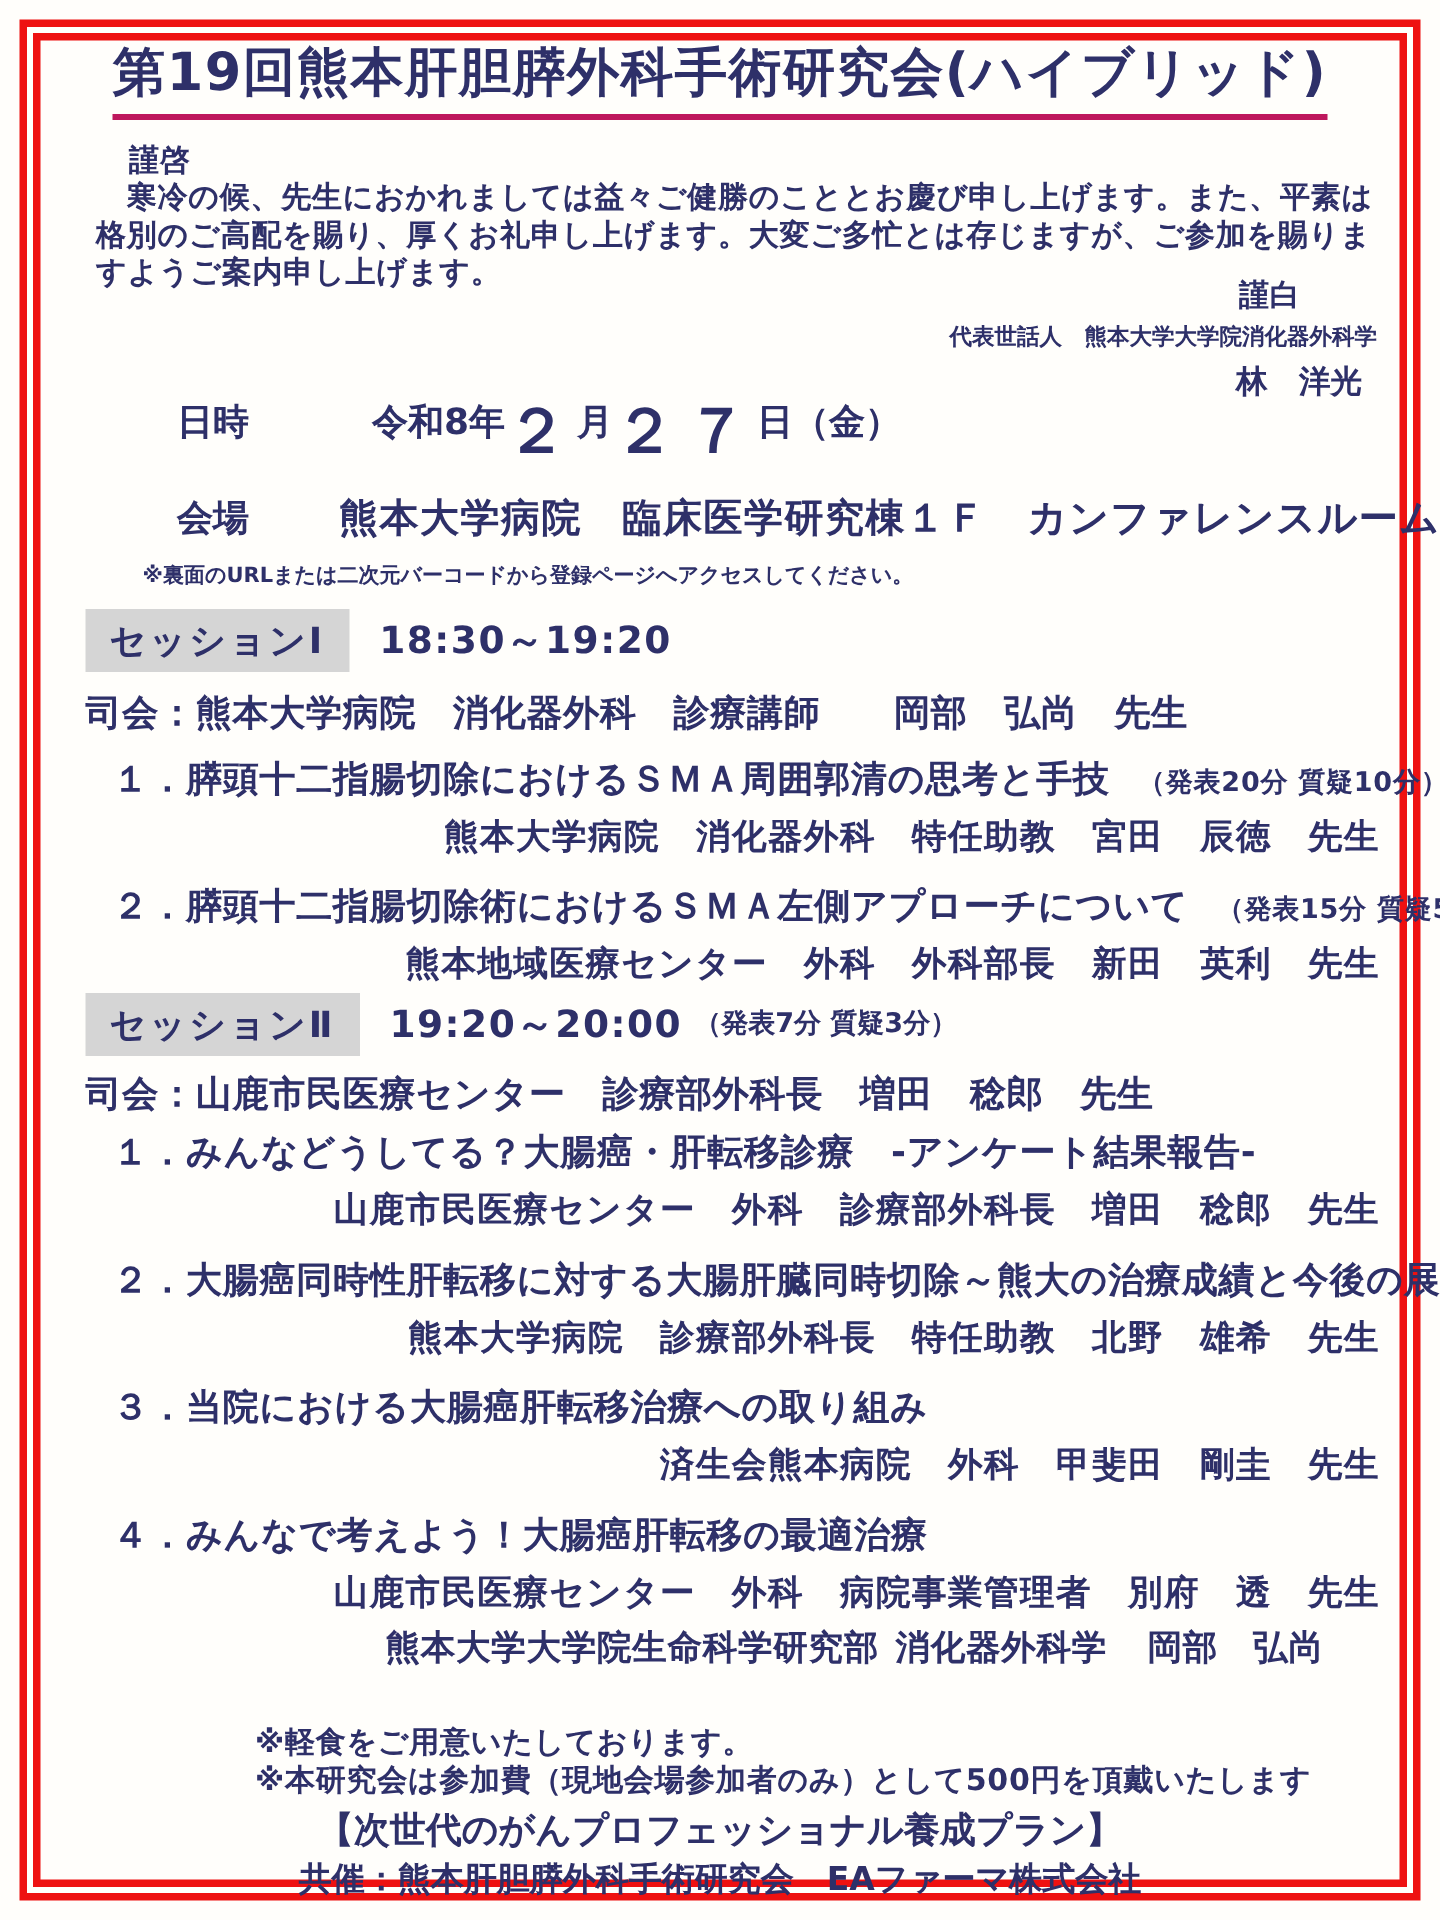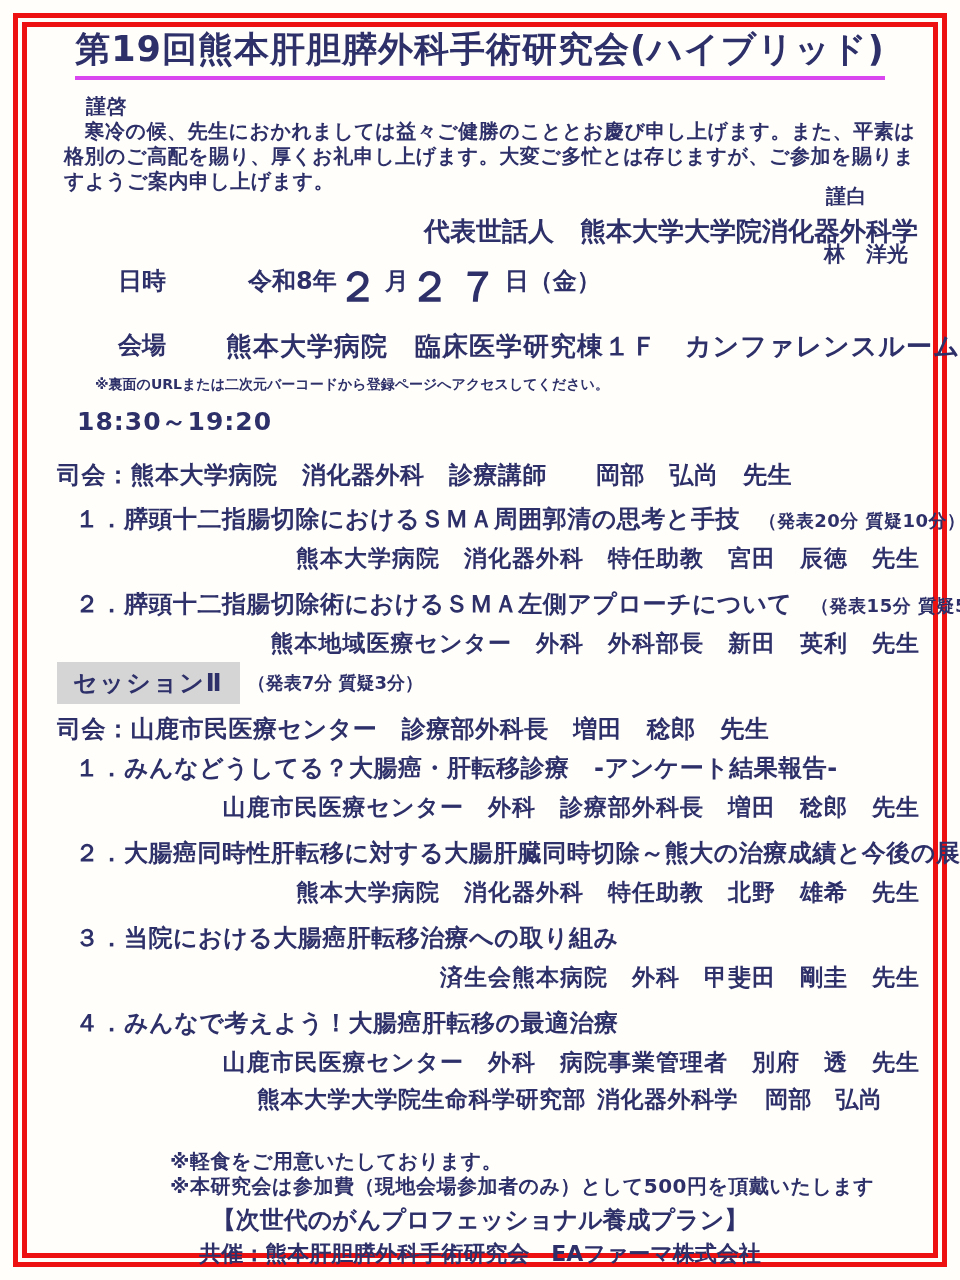--- a/index.html
+++ b/index.html
@@ -9,21 +9,21 @@
     font-family:"DejaVu Sans",sans-serif;
     font-weight:700;
     color:#2e3069;
   }
   .border-outer{position:absolute;left:13px;top:13px;right:13px;bottom:13px;border:5px solid #ee1111;}
   .border-inner{position:absolute;left:22px;top:22px;right:22px;bottom:22px;border:5px solid #ee1111;}
   .abs{position:absolute;white-space:nowrap;line-height:1.25;}
   .center{left:0;right:0;text-align:center;}
   .right{text-align:right;}
   .title{font-size:35px;letter-spacing:1px;}
-  .title .u{display:inline-block;border-bottom:4px solid #d946ef;padding-bottom:4px;}
+  .title .u{display:inline-block;border-bottom:4px solid #be185d;padding-bottom:4px;}
   .body-text{font-size:20px;letter-spacing:0.5px;}
   .small-note{font-size:18px;font-weight:700;}
   .dt-row{display:flex;align-items:flex-start;font-size:24px;}
   .dt-big{font-size:42px;letter-spacing:6px;line-height:1;}
   .session-row{display:flex;align-items:center;}
   .session-box{display:inline-block;background:#d5d5d5;padding:6px 16px;font-size:24px;letter-spacing:2px;}
   .session-time{margin-left:20px;font-size:25px;letter-spacing:1px;}
   .line24{font-size:24px;letter-spacing:0.5px;}
   .presenter{font-size:23px;letter-spacing:1px;}
   .duty{display:flex;flex-direction:column;font-size:23px;letter-spacing:0.5px;}
@@ -42,21 +42,21 @@
 <div class="abs center title" style="top:28px;">
   <span class="u">第19回熊本肝胆膵外科手術研究会(ハイブリッド)</span>
 </div>
 
 <div class="abs body-text" style="top:94px;left:86px;">謹啓</div>
 <div class="abs body-text" style="top:119px;left:64px;">　寒冷の候、先生におかれましては益々ご健勝のこととお慶び申し上げます。また、平素は</div>
 <div class="abs body-text" style="top:144px;left:64px;">格別のご高配を賜り、厚くお礼申し上げます。大変ご多忙とは存じますが、ご参加を賜りま</div>
 <div class="abs body-text" style="top:169px;left:64px;">すようご案内申し上げます。</div>
 <div class="abs body-text right" style="top:184px;right:93px;left:0;">謹白</div>
 
-<div class="abs right" style="top:215px;right:42px;left:0;font-size:26px;">代表世話人　熊本大学大学院消化器外科学</div>
+<div class="abs right" style="top:215px;right:42px;left:0;font-size:15px;">代表世話人　熊本大学大学院消化器外科学</div>
 <div class="abs right" style="top:241px;right:52px;left:0;font-size:21px;">林　洋光</div>
 
 <div class="abs dt-row" style="top:266px;left:118px;">
   <span>日時</span>
   <span style="width:82px;"></span>
   <span>令和8年</span>
   <span class="dt-big">２</span>
   <span>月</span>
   <span class="dt-big">２７</span>
   <span>日</span>
@@ -65,51 +65,53 @@
 
 <div class="abs dt-row" style="top:330px;left:118px;">
   <span>会場</span>
   <span style="width:60px;"></span>
   <span style="font-size:26px;letter-spacing:1px;">熊本大学病院　臨床医学研究棟１Ｆ　カンファレンスルーム３</span>
 </div>
 
 <div class="abs" style="top:376px;left:95px;font-size:14px;">※裏面のURLまたは二次元バーコードから登録ページへアクセスしてください。</div>
 
 <div class="abs session-row" style="top:406px;left:57px;">
+  <span class="session-box">セッションⅠ</span>
   <span class="session-time">18:30～19:20</span>
 </div>
 <div class="abs line24" style="top:460px;left:57px;">司会：熊本大学病院　消化器外科　診療講師　　岡部　弘尚　先生</div>
 
 <div class="abs line24" style="top:504px;left:75px;">
   <span>１．膵頭十二指腸切除におけるＳＭＡ周囲郭清の思考と手技</span>
   <span class="small-note" style="margin-left:10px;">（発表20分 質疑10分）</span>
 </div>
 <div class="abs presenter right" style="top:544px;right:40px;left:0;">熊本大学病院　消化器外科　特任助教　宮田　辰徳　先生</div>
 
 <div class="abs line24" style="top:589px;left:75px;">
   <span>２．膵頭十二指腸切除術におけるＳＭＡ左側アプローチについて</span>
   <span class="small-note" style="margin-left:10px;">（発表15分 質疑5分）</span>
 </div>
 <div class="abs presenter right" style="top:629px;right:40px;left:0;margin-left:29px;">熊本地域医療センター　外科　外科部長　新田　英利　先生</div>
 
 <div class="abs session-row" style="top:662px;left:57px;">
   <span class="session-box">セッションⅡ</span>
+  <span class="session-time">19:20～20:00</span>
   <span class="small-note" style="margin-left:8px;">（発表7分 質疑3分）</span>
 </div>
 <div class="abs line24" style="top:714px;left:57px;">司会：山鹿市民医療センター　診療部外科長　増田　稔郎　先生</div>
 
 <div class="abs line24" style="top:753px;left:75px;">
   <span>１．みんなどうしてる？大腸癌・肝転移診療　-アンケート結果報告-</span>
 </div>
 <div class="abs presenter right" style="top:793px;right:40px;left:0;">山鹿市民医療センター　外科　診療部外科長　増田　稔郎　先生</div>
 
 <div class="abs line24" style="top:838px;left:75px;">
   <span>２．大腸癌同時性肝転移に対する大腸肝臓同時切除～熊大の治療成績と今後の展望～</span>
 </div>
-<div class="abs presenter right" style="top:878px;right:40px;left:0;">熊本大学病院　消化器外科　特任助教　北野　雄希　先生</div>
+<div class="abs presenter right" style="top:878px;right:40px;left:0;">熊本大学病院　診療部外科長　特任助教　北野　雄希　先生</div>
 
 <div class="abs line24" style="top:923px;left:75px;">
   <span>３．当院における大腸癌肝転移治療への取り組み</span>
 </div>
 <div class="abs presenter right" style="top:963px;right:40px;left:0;">済生会熊本病院　外科　甲斐田　剛圭　先生</div>
 
 <div class="abs line24" style="top:1008px;left:75px;">
   <span>４．みんなで考えよう！大腸癌肝転移の最適治療</span>
 </div>
 <div class="abs presenter right" style="top:1048px;right:40px;left:0;">山鹿市民医療センター　外科　病院事業管理者　別府　透　先生</div>

